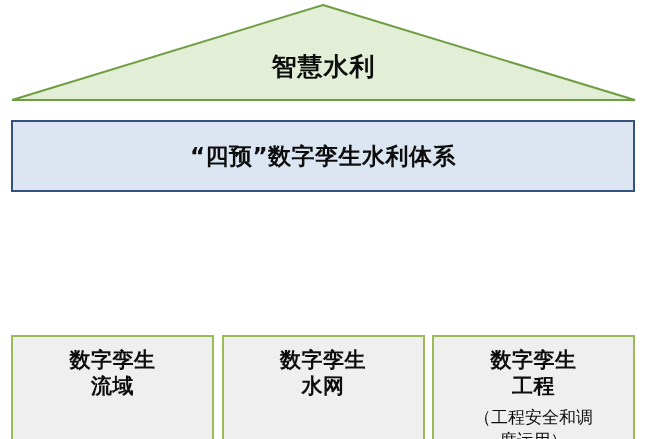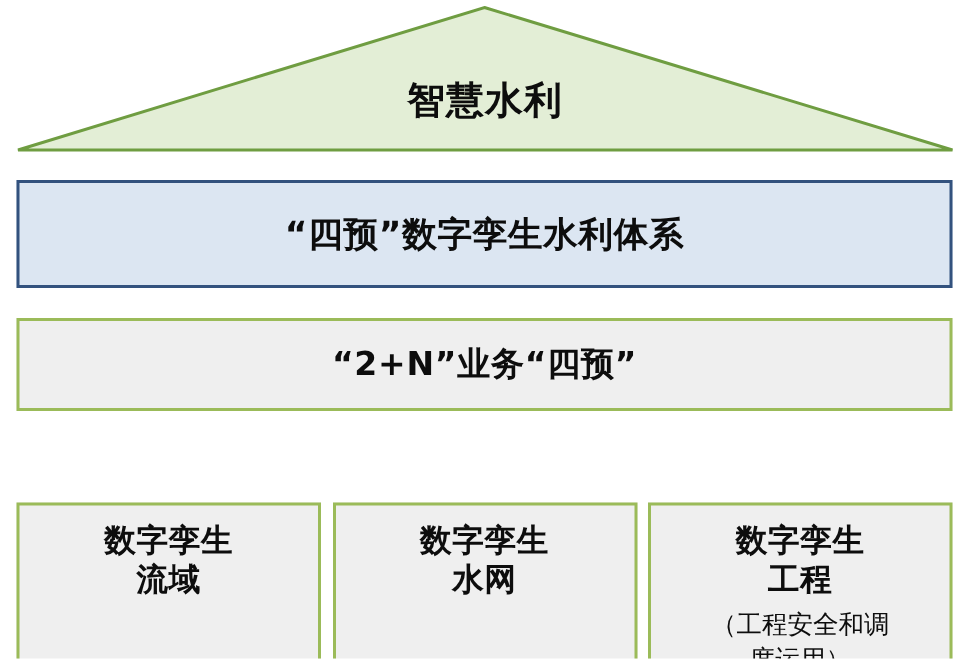--- a/index.html
+++ b/index.html
@@ -142,23 +142,20 @@
     <svg viewBox="0 0 647 106" xmlns="http://www.w3.org/2000/svg">
       <polygon points="323,5 635,100 12,100" fill="#e3eed6" stroke="#6f9d41" stroke-width="2" stroke-linejoin="miter"></polygon>
     </svg>
     <div class="roof-label">智慧水利</div>
   </div>
 
   <div class="band-blue">
     <span class="band-text">“四预”数字孪生水利体系</span>
   </div>
 
-  <div class="band-gray">
-    <span class="band-text">“2+N”业务“四预”</span>
-  </div>
 
   <div class="pillars">
 
     <div class="pillar">
       <div class="pillar-title">数字孪生
 流域</div>
     </div>
 
     <div class="pillar">
       <div class="pillar-title">数字孪生

